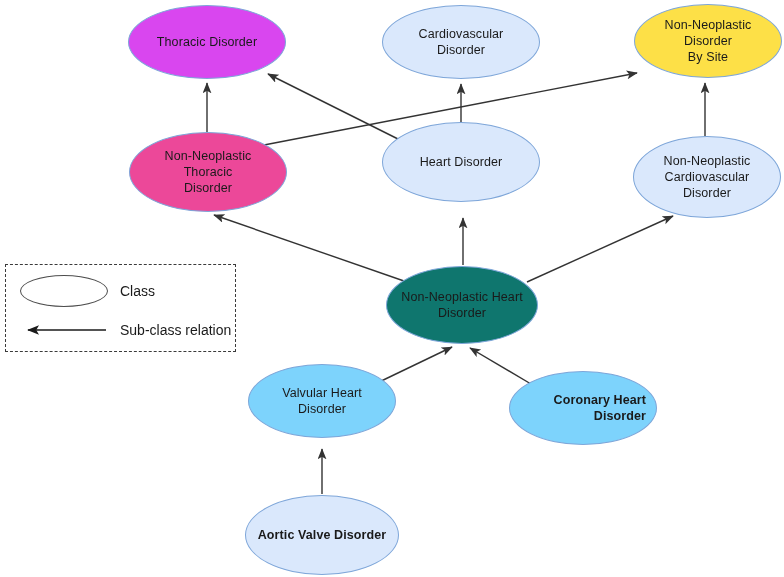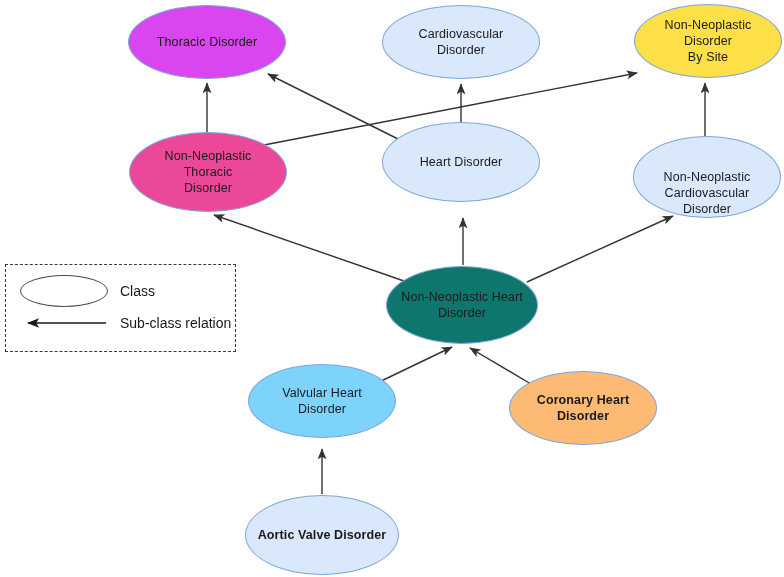--- a/index.html
+++ b/index.html
@@ -55,21 +55,21 @@
     border: 1.5px dashed #3a3a3a;
     box-sizing: border-box;
     background: transparent;
   }
   .legend-row {
     position: absolute;
     display: flex;
     align-items: center;
   }
   #legend-row-class { left: 0px; top: 6px; width: 229px; height: 40px; }
-  #legend-row-relation { left: 0px; top: 41px; width: 229px; height: 34px; text-align: right; }
+  #legend-row-relation { left: 0px; top: 48px; width: 229px; height: 34px; text-align: right; }
   .legend-glyph {
     width: 100px;
     display: flex;
     align-items: center;
     justify-content: center;
     margin-left: 8px;
   }
   .legend-ellipse {
     width: 88px;
     height: 32px;
@@ -125,32 +125,32 @@
         <span class="label">Non-Neoplastic Disorder
 By Site</span>
       </div>
       <div class="node" style="left: 129px; top: 132px; width: 158px; height: 80px; background: #ec4899; border-color: rgb(126, 166, 217);">
         <span class="label">Non-Neoplastic Thoracic
 Disorder</span>
       </div>
       <div class="node" style="left: 382px; top: 122px; width: 158px; height: 80px; background: rgb(218, 232, 252); border-color: rgb(126, 166, 217);">
         <span class="label">Heart Disorder</span>
       </div>
-      <div class="node" style="left: 633px; top: 136px; width: 148px; height: 82px; background: rgb(218, 232, 252); border-color: rgb(126, 166, 217); align-items: flex-end;">
+      <div class="node" style="left: 633px; top: 136px; width: 148px; height: 82px; background: rgb(218, 232, 252); border-color: rgb(126, 166, 217);">
         <span class="label">Non-Neoplastic
 Cardiovascular Disorder</span>
       </div>
       <div class="node" style="left: 386px; top: 266px; width: 152px; height: 78px; background: #0f766e; border-color: rgb(126, 166, 217);">
         <span class="label">Non-Neoplastic Heart
 Disorder</span>
       </div>
       <div class="node" style="left: 248px; top: 364px; width: 148px; height: 74px; background: #7dd3fc; border-color: rgb(126, 166, 217);">
         <span class="label">Valvular Heart Disorder</span>
       </div>
-      <div class="node bold" style="left: 509px; top: 371px; width: 148px; height: 74px; background: #fdba74; border-color: rgb(126, 166, 217);">
+      <div class="node bold" style="left: 509px; top: 371px; width: 148px; height: 74px; background: #7dd3fc; border-color: rgb(126, 166, 217); text-align: right;">
         <span class="label">Coronary Heart Disorder</span>
       </div>
       <div class="node bold" style="left: 245px; top: 495px; width: 154px; height: 80px; background: rgb(218, 232, 252); border-color: rgb(126, 166, 217); align-items: center;">
         <span class="label">Aortic Valve Disorder</span>
       </div>
     </div>
 
   <div id="legend">
     <div class="legend-row" id="legend-row-class">
       <div class="legend-glyph">

